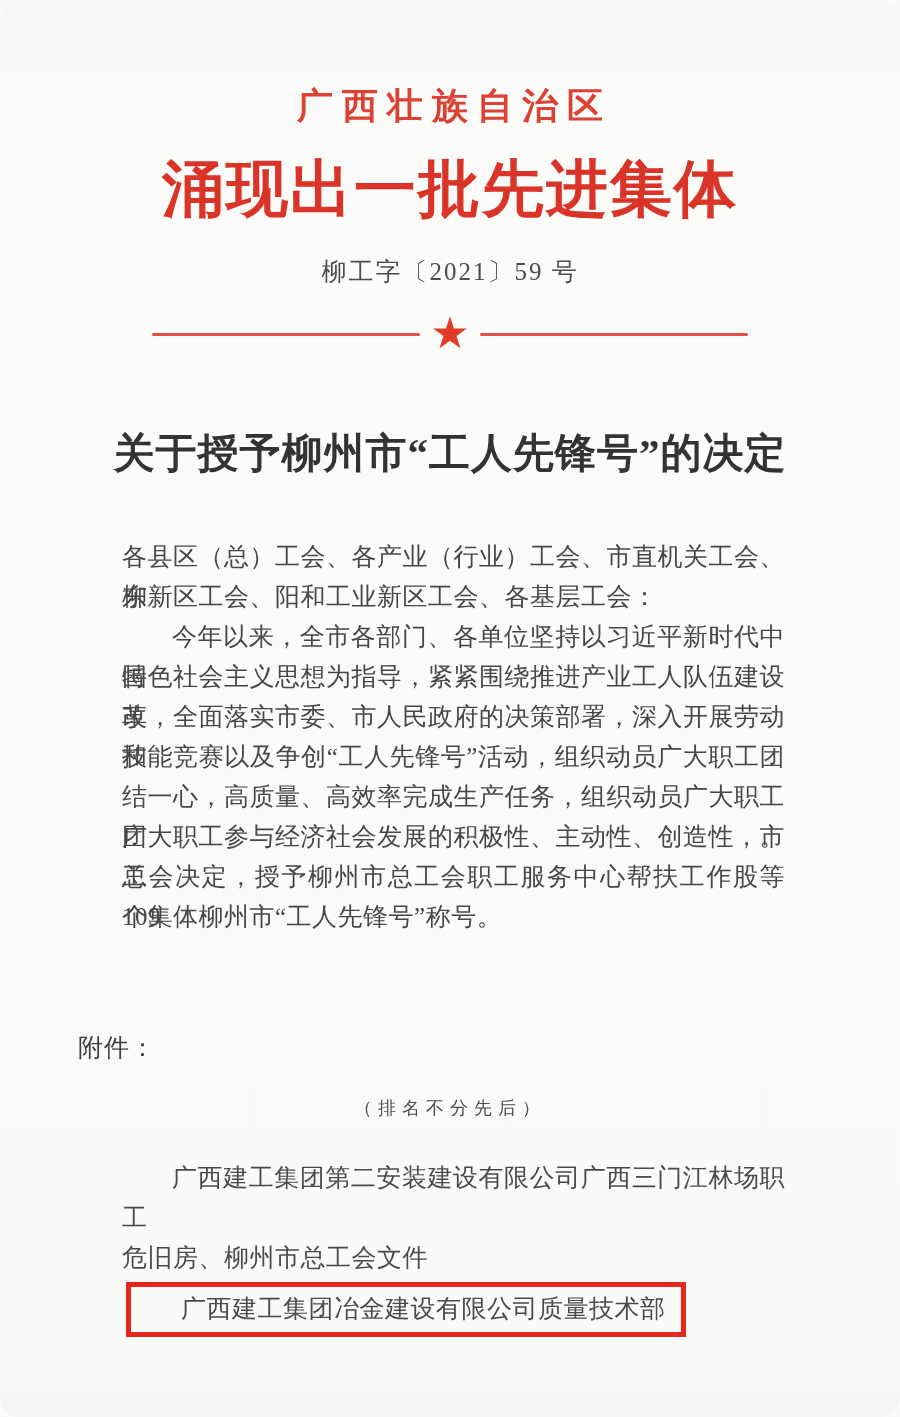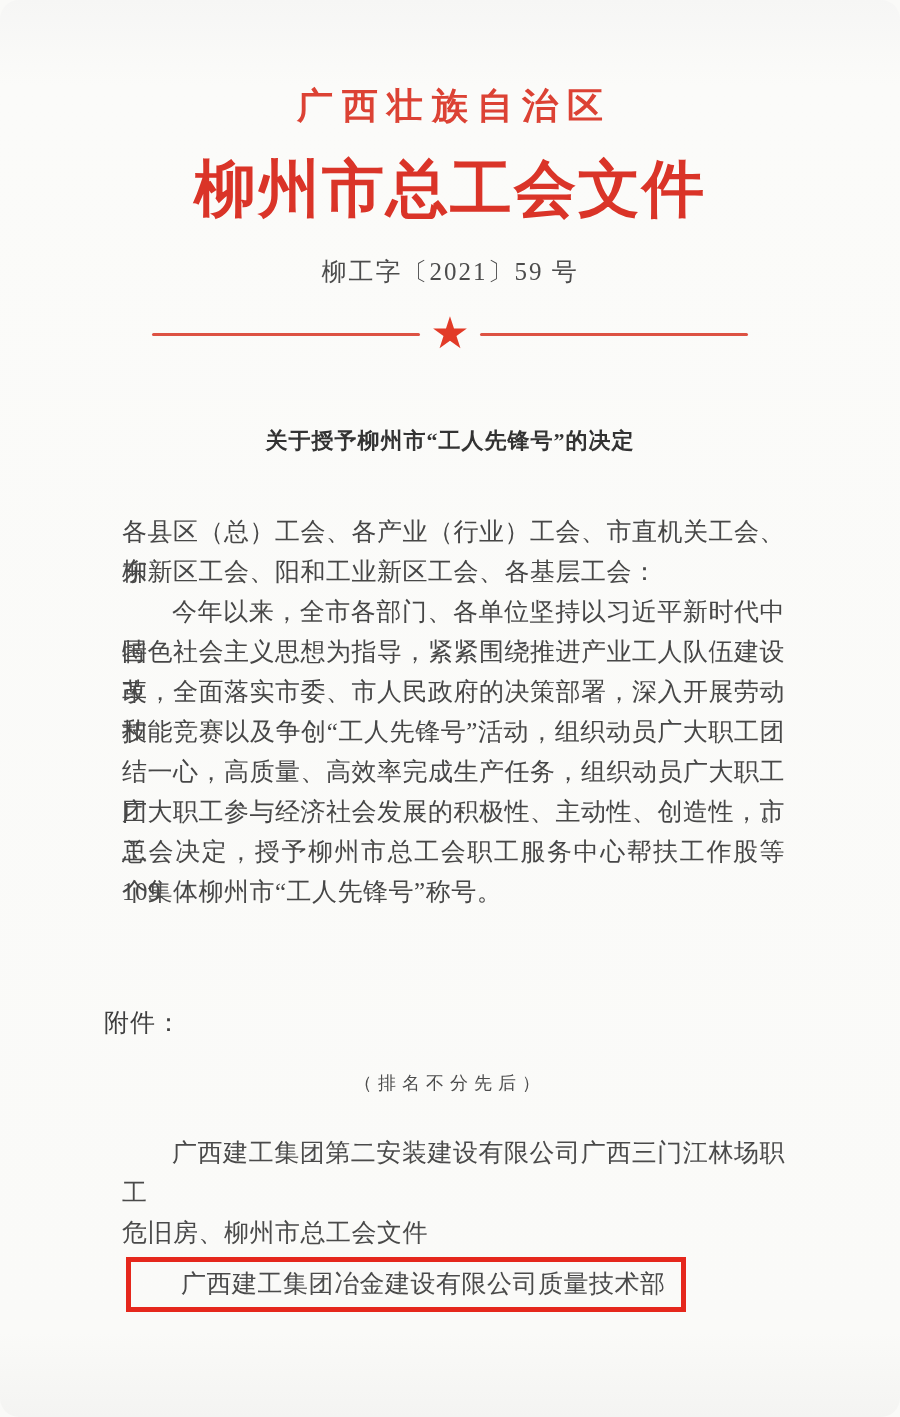--- a/index.html
+++ b/index.html
@@ -67,21 +67,21 @@
     color: #e23b28;
     font-size: 44px;
     line-height: 40px;
     margin: 0 10px;
   }
 
   
   .doc-title {
     margin-top: 72px;
     text-align: center;
-    font-size: 22px;
+    font-size: 41px;
     font-weight: 700;
     letter-spacing: 1px;
     color: #333333;
   }
 
   
   .body-block {
     margin-top: 56px;
     padding: 0 115px 0 122px;
     font-size: 25px;
@@ -98,21 +98,21 @@
     text-align: justify;
     text-align-last: justify;
   }
   .doc-line.indent {
     text-indent: 2em;
   }
 
   
   .attachment-label {
     margin-top: 94px;
-    padding-left: 104px;
+    padding-left: 78px;
     font-size: 25px;
     color: #3f3f3f;
     letter-spacing: 1px;
   }
   .list-title {
     margin-top: 44px;
     text-align: center;
     font-size: 32px;
     font-weight: 700;
     letter-spacing: 2px;
@@ -149,21 +149,21 @@
     white-space: nowrap;
   }
 </style>
 </head>
 <body>
 
 <div class="page">
 
   <div class="region-title">广西壮族自治区</div>
 
-  <div class="org-title">柳州市总工会文件</div>
+  <div class="org-title">涌现出一批先进集体</div>
 
   <div class="doc-number">柳工字〔2021〕59 号</div>
 
   <div class="divider">
     <div class="rule"></div>
     <div class="star">★</div>
     <div class="rule"></div>
   </div>
 
   <div class="doc-title">关于授予柳州市“工人先锋号”的决定</div>

